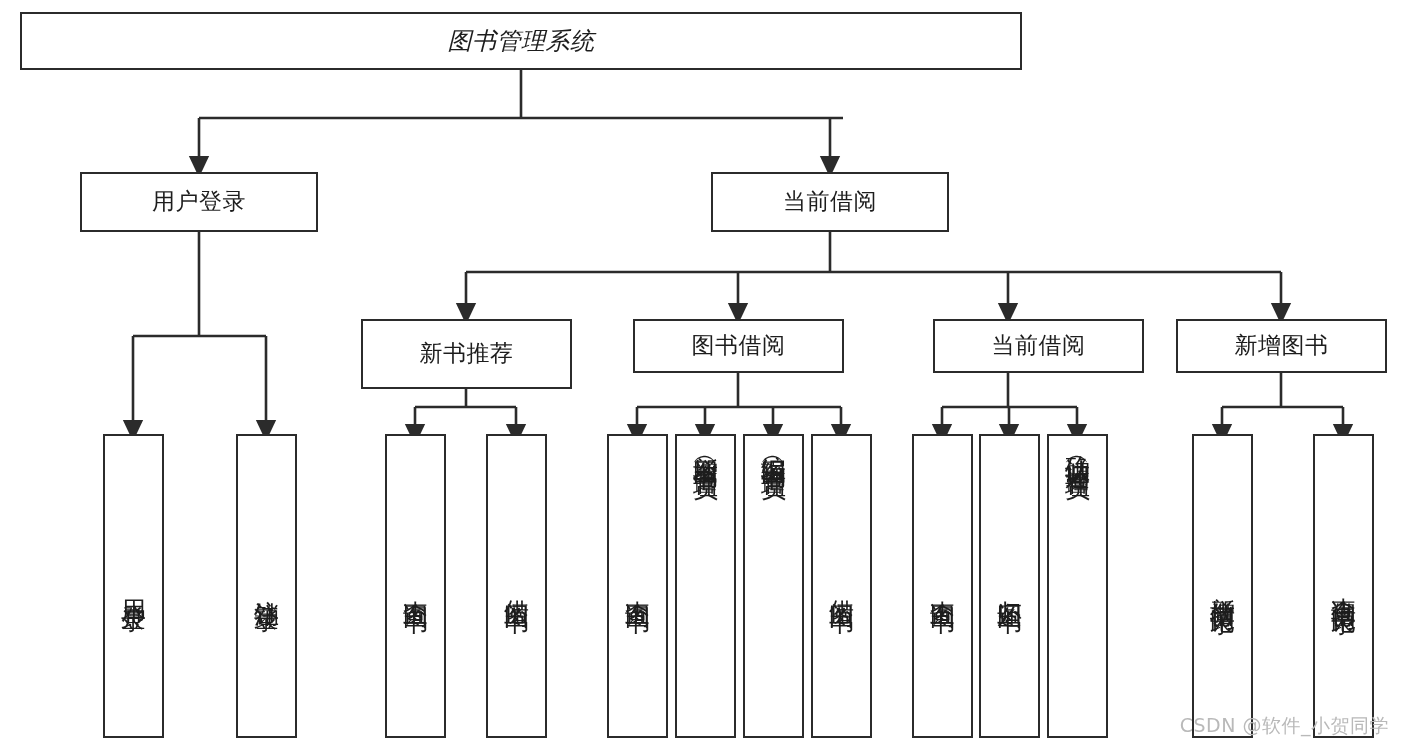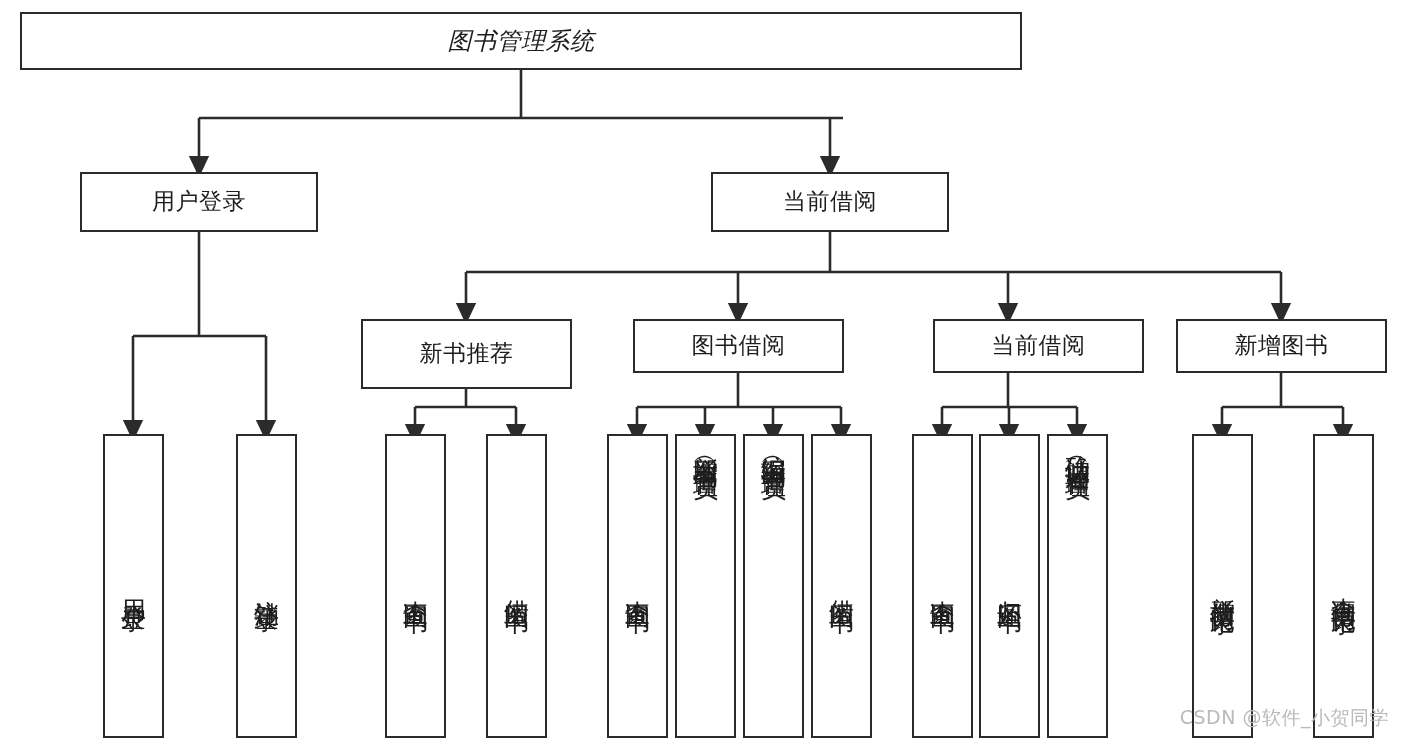--- a/index.html
+++ b/index.html
@@ -70,21 +70,21 @@
     line-height: 1;
     letter-spacing: 3px;
     white-space: nowrap;
   }
   .node.leaf.center-content {
     align-items: center;
   }
   .watermark {
     position: absolute;
     right: 16px;
-    bottom: 16px;
+    bottom: 8px;
     font-size: 19px;
     color: #b9b9b9;
     letter-spacing: 0.5px;
     white-space: nowrap;
     z-index: 3;
   }
 </style>
 </head>
 <body>
 

